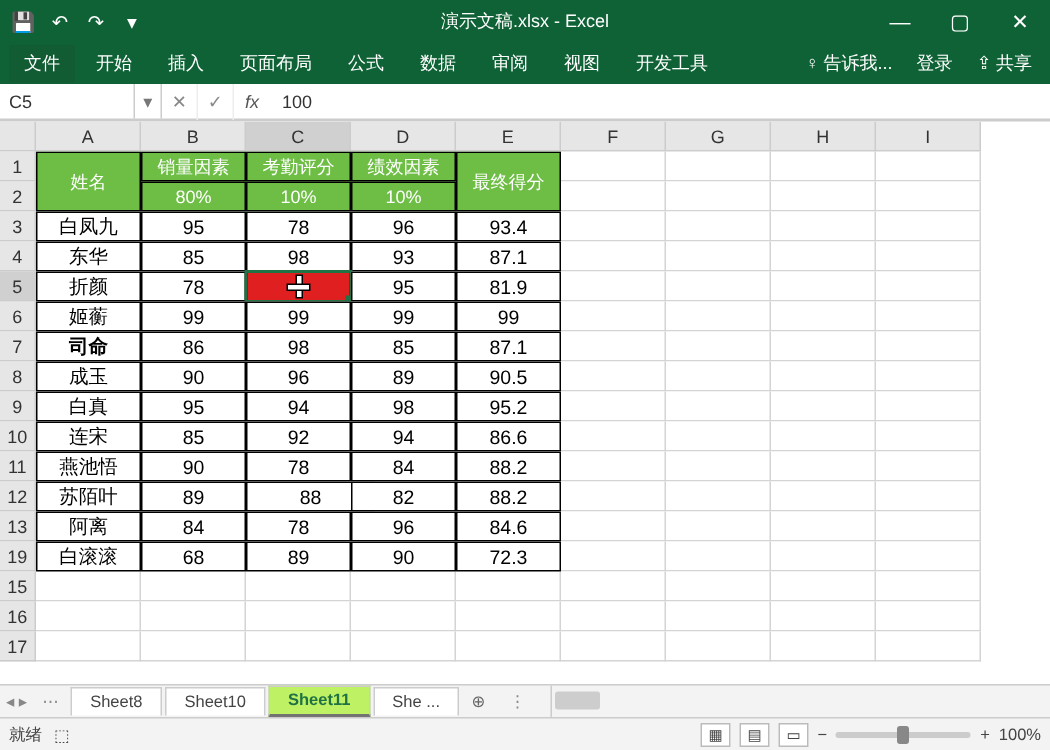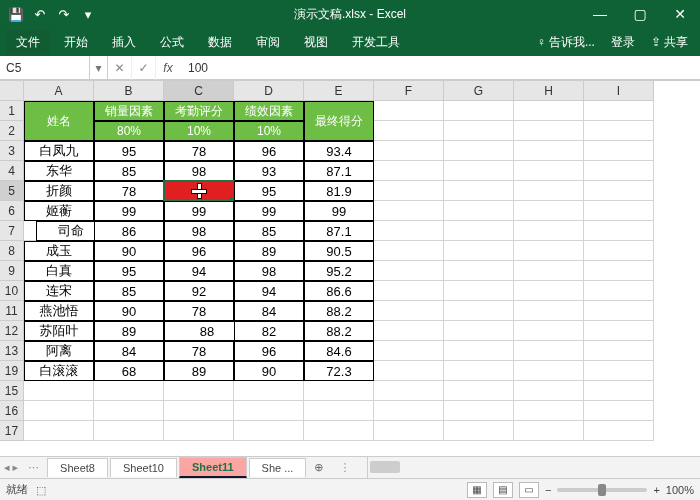--- a/index.html
+++ b/index.html
@@ -36,21 +36,21 @@
 .data-cell { border: 1px solid #000; background: #fff; }
 .sel-cell { background: #e02020; color: #e02020; outline: 2px solid #207245; outline-offset: -1px; position: relative; }
 .sel-cell::after { content: ""; position: absolute; right: -3px; bottom: -3px; width: 6px; height: 6px; background: #207245; }
 .cursor-cross { position: absolute; width: 14px; height: 14px; pointer-events: none; }
 .cursor-cross::before, .cursor-cross::after { content: ""; position: absolute; background: #fff; box-shadow: 0 0 0 1px #000; }
 .cursor-cross::before { left: 6px; top: 0; width: 3px; height: 14px; }
 .cursor-cross::after { top: 6px; left: 0; height: 3px; width: 14px; }
 .sheet-tabs { height: 22px; border-top: 1px solid #ccc; display: flex; align-items: center; background: #f3f3f3; font-size: 11px; }
 .st-nav { display: flex; padding: 0 4px; gap: 6px; color: #888; }
 .st-tab { padding: 3px 12px; border: 1px solid #ccc; border-bottom: none; background: #fff; margin-left: 2px; cursor: pointer; color: #444; }
-.st-tab.active { background: #fca5a5; border-bottom: 2px solid #0f172a; color: #207245; font-weight: bold; }
+.st-tab.active { background: #bef264; border-bottom: 2px solid #737373; color: #207245; font-weight: bold; }
 .st-add { padding: 0 8px; color: #666; cursor: pointer; }
 .st-scroll { flex: 1; border-left: 1px solid #ccc; height: 100%; position: relative; margin-left: 8px; }
 .st-thumb { position: absolute; left: 2px; top: 4px; width: 30px; height: 12px; background: #cdcdcd; border-radius: 2px; }
 .statusbar { height: 22px; background: #f3f3f3; border-top: 1px solid #ccc; display: flex; align-items: center; font-size: 11px; color: #444; padding: 0 6px; }
 .sb-left { display: flex; gap: 8px; align-items: flex-end; }
 .sb-right { margin-left: auto; display: flex; align-items: center; gap: 6px; }
 .view-btn { width: 20px; height: 16px; border: 1px solid #bbb; display: flex; align-items: center; justify-content: center; font-size: 10px; background: #fff; cursor: pointer; }
 .zoom-slider { width: 90px; height: 4px; background: #ccc; position: relative; border-radius: 2px; }
 .zoom-slider .zt { position: absolute; left: 50%; top: -4px; width: 8px; height: 12px; background: #888; border-radius: 2px; transform: translateX(-50%); }
 </style>
@@ -69,20 +69,21 @@
     <div>—</div>
     <div>▢</div>
     <div>✕</div>
   </div>
 </div>
 
 <div class="ribbon-tabs">
   <div class="tab" style="background:#115c33">文件</div>
   <div class="tab">开始</div>
   <div class="tab">插入</div>
+  <div class="tab">页面布局</div>
   <div class="tab">公式</div>
   <div class="tab">数据</div>
   <div class="tab">审阅</div>
   <div class="tab">视图</div>
   <div class="tab">开发工具</div>
   <div class="spacer"></div>
   <div class="rt">
       <span>♀</span>
       <span>告诉我...</span>
     </div>
@@ -315,21 +316,21 @@
         <div class="cell data-cell" style="left: 70px; top: 80px; width: 70px;">78</div>
         <div class="cell data-cell sel-cell" style="left: 140px; top: 80px; width: 70px;">100</div>
         <div class="cursor-cross" style="left: 168px; top: 83px;"></div>
         <div class="cell data-cell" style="left: 210px; top: 80px; width: 70px;">95</div>
         <div class="cell data-cell" style="left: 280px; top: 80px; width: 70px;">81.9</div>
         <div class="cell data-cell" style="left: 0px; top: 100px; width: 70px;">姬蘅</div>
         <div class="cell data-cell" style="left: 70px; top: 100px; width: 70px;">99</div>
         <div class="cell data-cell" style="left: 140px; top: 100px; width: 70px;">99</div>
         <div class="cell data-cell" style="left: 210px; top: 100px; width: 70px;">99</div>
         <div class="cell data-cell" style="left: 280px; top: 100px; width: 70px;">99</div>
-        <div class="cell data-cell" style="left: 12px; top: 120px; width: 70px;">司命</div>
+        <div class="cell data-cell" style="left: 0px; top: 120px; width: 70px; font-weight: bold;">司命</div>
         <div class="cell data-cell" style="left: 70px; top: 120px; width: 70px;">86</div>
         <div class="cell data-cell" style="left: 140px; top: 120px; width: 70px;">98</div>
         <div class="cell data-cell" style="left: 210px; top: 120px; width: 70px;">85</div>
         <div class="cell data-cell" style="left: 280px; top: 120px; width: 70px;">87.1</div>
         <div class="cell data-cell" style="left: 0px; top: 140px; width: 70px;">成玉</div>
         <div class="cell data-cell" style="left: 70px; top: 140px; width: 70px;">90</div>
         <div class="cell data-cell" style="left: 140px; top: 140px; width: 70px;">96</div>
         <div class="cell data-cell" style="left: 210px; top: 140px; width: 70px;">89</div>
         <div class="cell data-cell" style="left: 280px; top: 140px; width: 70px;">90.5</div>
         <div class="cell data-cell" style="left: 0px; top: 160px; width: 70px;">白真</div>

